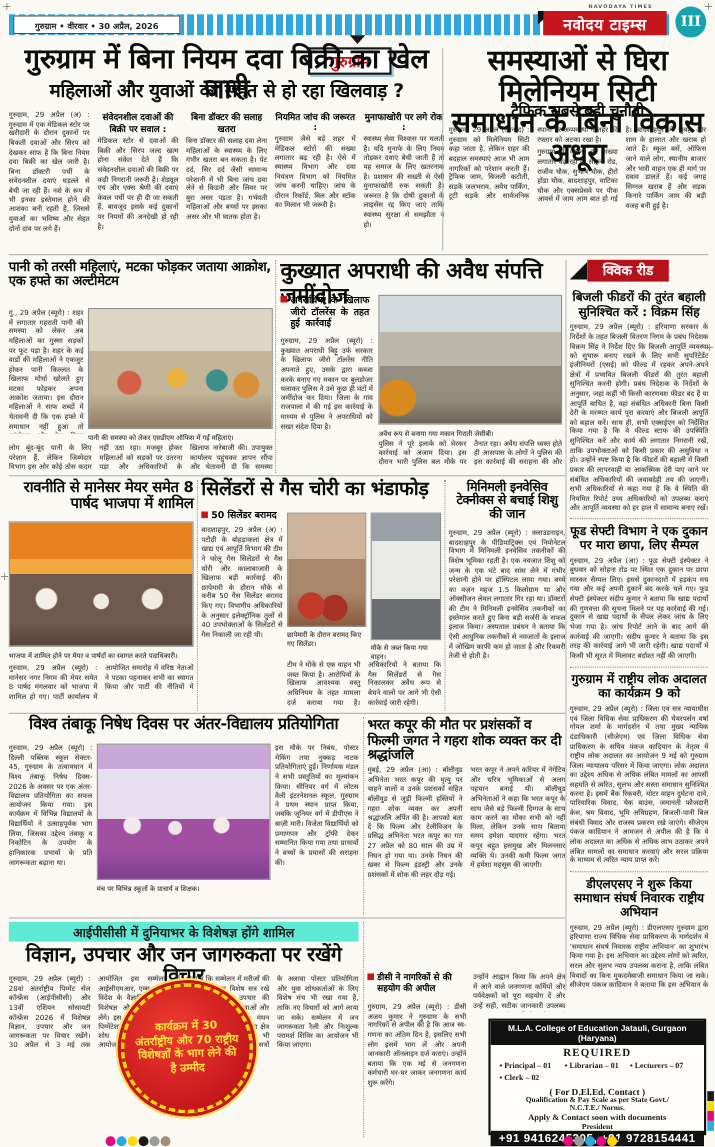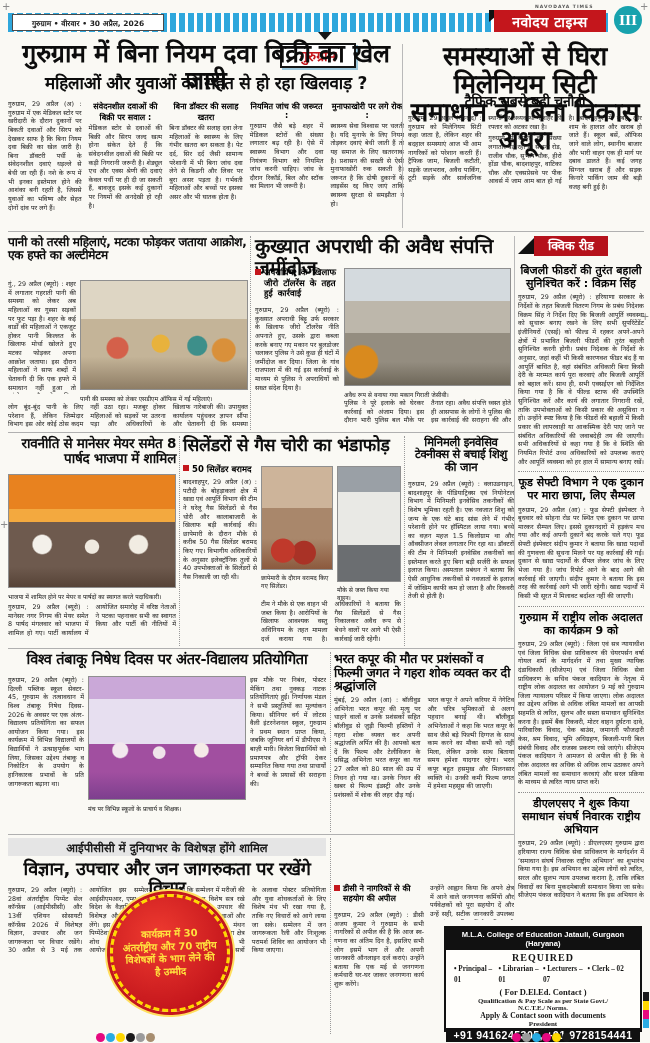--- a/index.html
+++ b/index.html
@@ -49,34 +49,34 @@
   
   .qr-badge { display:flex; align-items:center; }
   .qr-flag { width:0; height:0; border-bottom:16px solid #111; border-left:16px solid transparent; }
   .qr-label { background:#b5121b; color:#fff; font-size:12.5px; font-weight:800;
               padding:1px 14px 2px; }
   .qr-item { padding:4px 0 5px; }
   .qr-item + .qr-item { border-top:1px dotted #8d8d8d; }
   .qr-h { font-size:11px; font-weight:800; text-align:center; line-height:1.2; margin-bottom:3px; color:#050505; }
 
   
-  .kicker { background:#e5e5e5; font-size:11.5px; font-weight:800; color:#1c1c1c;
+  .kicker { background:#5eead4; font-size:11.5px; font-weight:800; color:#1c1c1c;
             display:flex; align-items:center; justify-content:center; }
   .starburst { border-radius:50%; background:radial-gradient(circle at 40% 35%, #ef3b30, #c4161c 75%);
                border:3px dashed #ffd800; box-shadow:0 0 0 3px #c4161c, 0 0 0 5px #ffdf5e;
                display:flex; align-items:center; justify-content:center; text-align:center;
                color:#ffe23e; font-weight:800; font-size:10px; line-height:1.25; padding:10px;
                transform:rotate(-2deg); }
 
   
   .ad { border:2px solid #111; background:#fffefb; font-family:"Liberation Serif", serif; }
   .ad-head { background:#111; color:#fff; font-size:7.6px; font-weight:bold; text-align:center;
              padding:2px 1px; font-family:"Liberation Sans", sans-serif; }
   .ad-req { text-align:center; font-size:10px; font-weight:bold; letter-spacing:1px; margin-top:2px; }
-  .ad-positions { display:grid; grid-template-columns:1fr 1fr 1fr 1fr; padding:1px 8px; }
+  .ad-positions { display:grid; grid-template-columns:1fr 1fr 1fr; padding:1px 8px; }
   .ad-pos { font-size:7.2px; font-weight:bold; line-height:1.5; }
   .ad-pos::before { content:"•  "; }
   .ad-center { text-align:center; font-weight:bold; }
   .ad-phone { background:#111; color:#fff; text-align:center; font-size:10.5px; font-weight:bold;
               padding:1px 0; font-family:"Liberation Sans", sans-serif; letter-spacing:.5px; }
 
   .dots { display:flex; gap:1px; }
   .dots span { width:9px; height:9px; border-radius:50%; display:block; }
 </style>
 </head>

